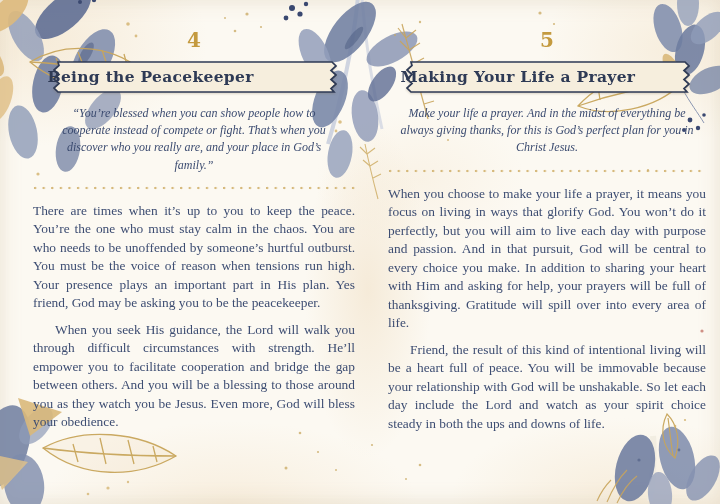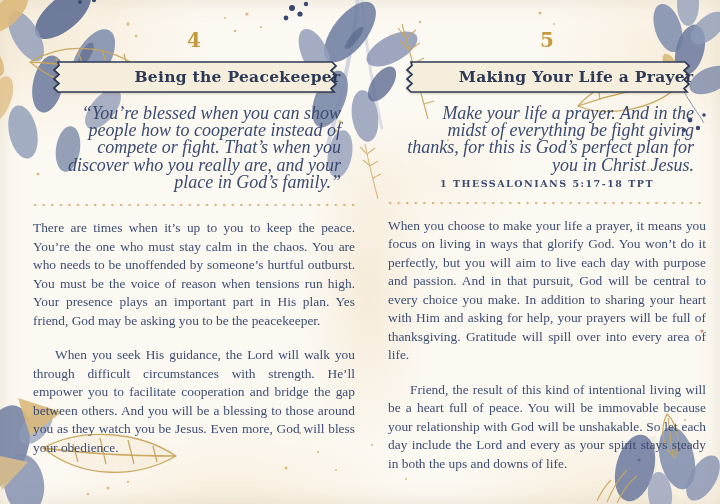--- a/index.html
+++ b/index.html
@@ -21,42 +21,42 @@
   .page.left{left:33px;width:322px;}
   .page.right{left:388px;width:318px;}
   .page-number{
     margin-top:28px;height:26px;text-align:center;
     font-family:"DejaVu Serif",serif;font-weight:700;font-size:20px;color:#c49a3f;
   }
   .banner{position:relative;height:34px;margin:6px auto 0;width:293px;}
   .banner-shape{position:absolute;inset:0;width:100%;height:100%;
     filter:drop-shadow(0 1.5px 1px rgba(120,100,70,.28));}
   .banner-title{
-    position:relative;text-align:right;line-height:34px;
+    position:relative;text-align:left;line-height:34px;
     font-family:"DejaVu Serif",serif;font-weight:700;font-size:15.5px;
     color:#2e3a55;letter-spacing:.3px;
   }
   .quote{
-    width:294px;margin:11px auto 0;text-align:right;font-style:italic;
-    font-size:18px;line-height:17.2px;color:#3b4b70;
+    width:294px;margin:11px auto 0;text-align:center;font-style:italic;
+    font-size:12px;line-height:17.2px;color:#3b4b70;
   }
   .reference{
     margin-top:4px;text-align:center;font-family:"DejaVu Serif",serif;
     font-size:9.5px;font-weight:700;letter-spacing:1.5px;color:#3b4b70;
   }
   .dotted{
     height:4px;margin-top:12px;opacity:.85;
     background-image:radial-gradient(circle at 2px 2px,#cfae67 1.1px,rgba(0,0,0,0) 1.6px);
     background-size:8.6px 4px;background-repeat:repeat-x;
   }
   .body{
     margin:12px 0 0;text-align:justify;
     font-size:13.4px;line-height:18.5px;color:#3d4d72;font-family:Liberation Serif, serif;
   }
-  .body.p2{margin-top:16px;text-indent:22px;}
+  .body.p2{margin-top:8px;text-indent:22px;}
 </style>
 </head>
 <body>
 
 <div class="spread">
 
   <svg class="decor" style="left:-22px;top:-16px;width:190px;height:230px" viewBox="0 0 190 230">
     <ellipse transform="rotate(50 85 30)" cx="85" cy="30" rx="16" ry="34" fill="#5f6e93" opacity=".9"></ellipse>
     <ellipse transform="rotate(30 115 75)" cx="115" cy="75" rx="17" ry="33" fill="#7d8bab" opacity=".85"></ellipse>
     <ellipse transform="rotate(-30 48 52)" cx="48" cy="52" rx="13" ry="28" fill="#8f9bb8" opacity=".8"></ellipse>
@@ -221,20 +221,19 @@
   </section>
 
   <section class="page right">
     <div class="page-number">5</div>
     <div class="banner">
       <svg class="banner-shape" viewBox="0 0 293 34" preserveAspectRatio="none">
         <path d="M10,2 L284,2 L288,6 L283,10.5 L288,15 L283,19.5 L288,24 L283,28.5 L286,32 L10,32 L6,28 L11,23.5 L6,19 L11,14.5 L6,10 L11,5.5 Z" fill="#f6eedd" stroke="#2e3a55" stroke-width="1.7"></path>
       </svg>
       <div class="banner-title">Making Your Life a Prayer</div>
     </div>
-    <div class="quote">Make your life a prayer. And in the midst of everything be fight giving thanks, for this is God’s perfect plan for you in Christ Jesus.</div>
-    <div class="reference">1 THESSALONIANS 5:17-18 TPT</div>
+    <div class="quote">Make your life a prayer. And in the midst of everything be always giving thanks, for this is God’s perfect plan for you in Christ Jesus.</div>
     <div class="dotted"></div>
     <p class="body p1">When you choose to make your life a prayer, it means you focus on living in ways that glorify God. You won’t do it perfectly, but you will aim to live each day with purpose and passion. And in that pursuit, God will be central to every choice you make. In addition to sharing your heart with Him and asking for help, your prayers will be full of thanksgiving. Gratitude will spill over into every area of life.</p>
-    <p class="body p2">Friend, the result of this kind of intentional living will be a heart full of peace. You will be immovable because your relationship with God will be unshakable. So let each day include the Lord and every as your spirit stays steady in both the ups and downs of life.</p>
+    <p class="body p2">Friend, the result of this kind of intentional living will be a heart full of peace. You will be immovable because your relationship with God will be unshakable. So let each day include the Lord and watch as your spirit choice steady in both the ups and downs of life.</p>
   </section>
 
 </div>
 
 </body></html>

